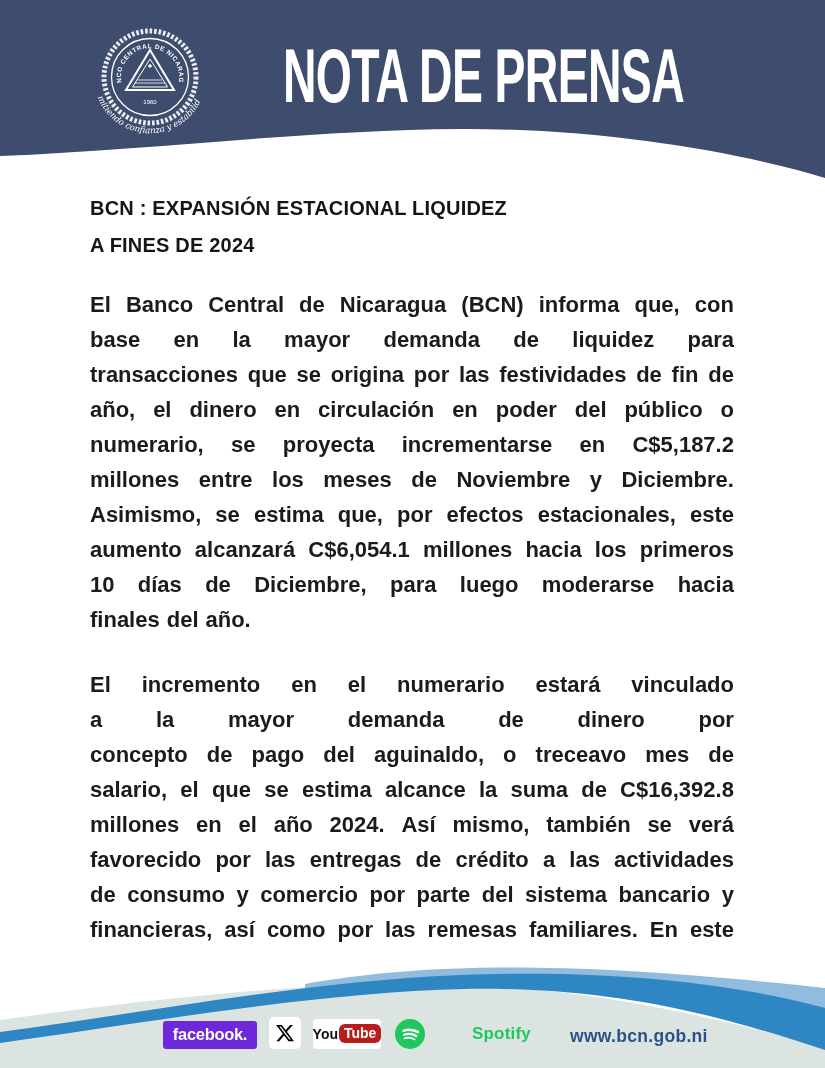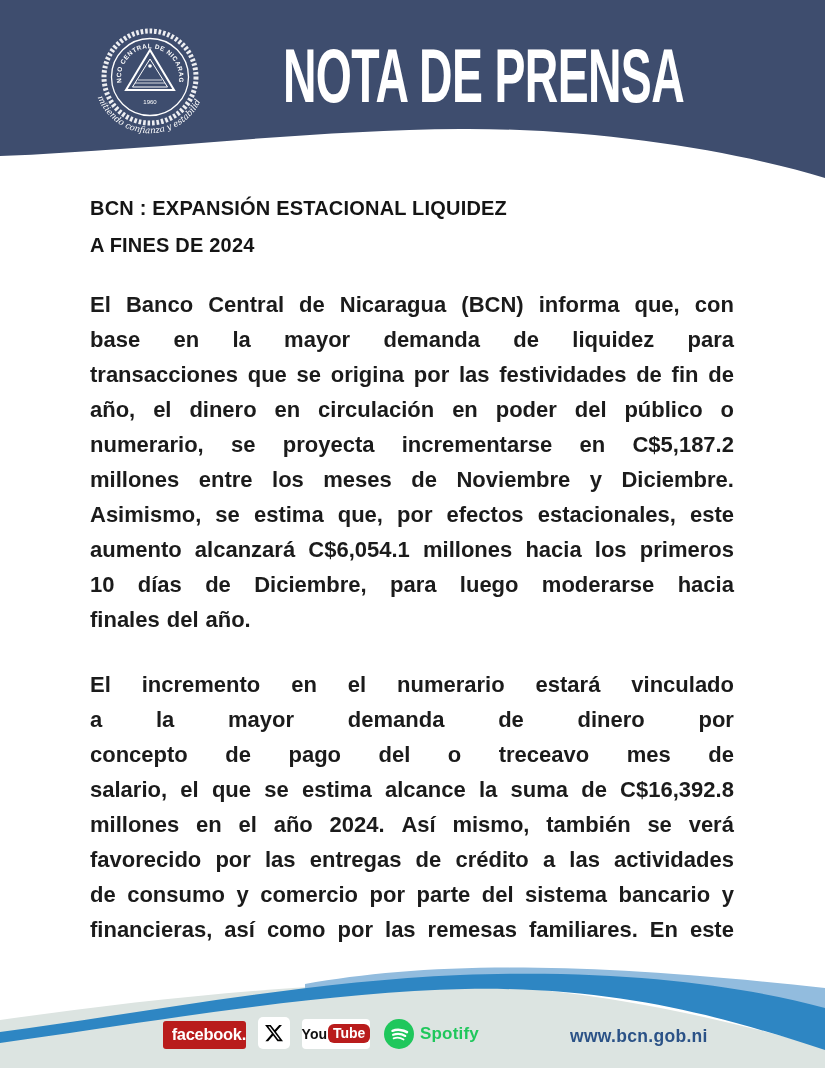--- a/index.html
+++ b/index.html
@@ -31,38 +31,38 @@
     display:flex; justify-content:space-between;
     height:35px; line-height:35px; white-space:nowrap;
   }
   .para .jline.left { justify-content:flex-start; }
   .para .jline.left span { margin-right:7px; }
 
   
   .footer-svg { position:absolute; left:0; bottom:0; }
   .social-row { position:absolute; left:163px; top:1017px; display:flex; align-items:center; }
   .fb-badge {
-    width:83px; height:28px; margin-top:3px; background:#b91c1c; border-radius:3px;
+    width:94px; height:28px; margin-top:3px; background:#6d28d9; border-radius:3px;
     color:#fff; font-weight:700; font-size:16.5px; letter-spacing:-0.3px;
-    display:flex; align-items:center; justify-content:flex-end;
+    display:flex; align-items:center; justify-content:center;
   }
   .x-badge {
     width:32px; height:32px; margin-left:12px; background:#ffffff; border-radius:5px;
     display:flex; align-items:center; justify-content:center;
   }
   .yt-badge {
     width:68px; height:30px; margin-left:12px; margin-top:1px; background:#ffffff; border-radius:4px;
     display:flex; align-items:center; justify-content:center;
     font-size:14px; font-weight:700; color:#111;
   }
   .yt-tube {
     background:#b91c1c; color:#fff; border-radius:6px;
     padding:1px 5px 2px 5px; margin-left:1px;
   }
-  .sp-badge { display:flex; align-items:center; margin-left:14px; margin-top:1px; }
+  .sp-badge { display:flex; align-items:center; margin-left:14px; margin-top:1px;gap:41px; }
   .sp-label { margin-left:6px; font-size:17px; font-weight:700; color:#1FC75C; letter-spacing:0.2px; }
   .website {
     position:absolute; left:570px; top:1026px;
     font-size:17.5px; font-weight:700; color:#2B5287; letter-spacing:0.3px;
   }
 </style>
 </head>
 <body>
 
 <div class="page">
@@ -211,20 +211,21 @@
           <span>demanda</span>
           <span>de</span>
           <span>dinero</span>
           <span>por</span>
         </div>
         <div class="jline">
           <span>concepto</span>
           <span>de</span>
           <span>pago</span>
           <span>del</span>
+          <span>aguinaldo,</span>
           <span>o</span>
           <span>treceavo</span>
           <span>mes</span>
           <span>de</span>
         </div>
         <div class="jline">
           <span>salario,</span>
           <span>el</span>
           <span>que</span>
           <span>se</span>

